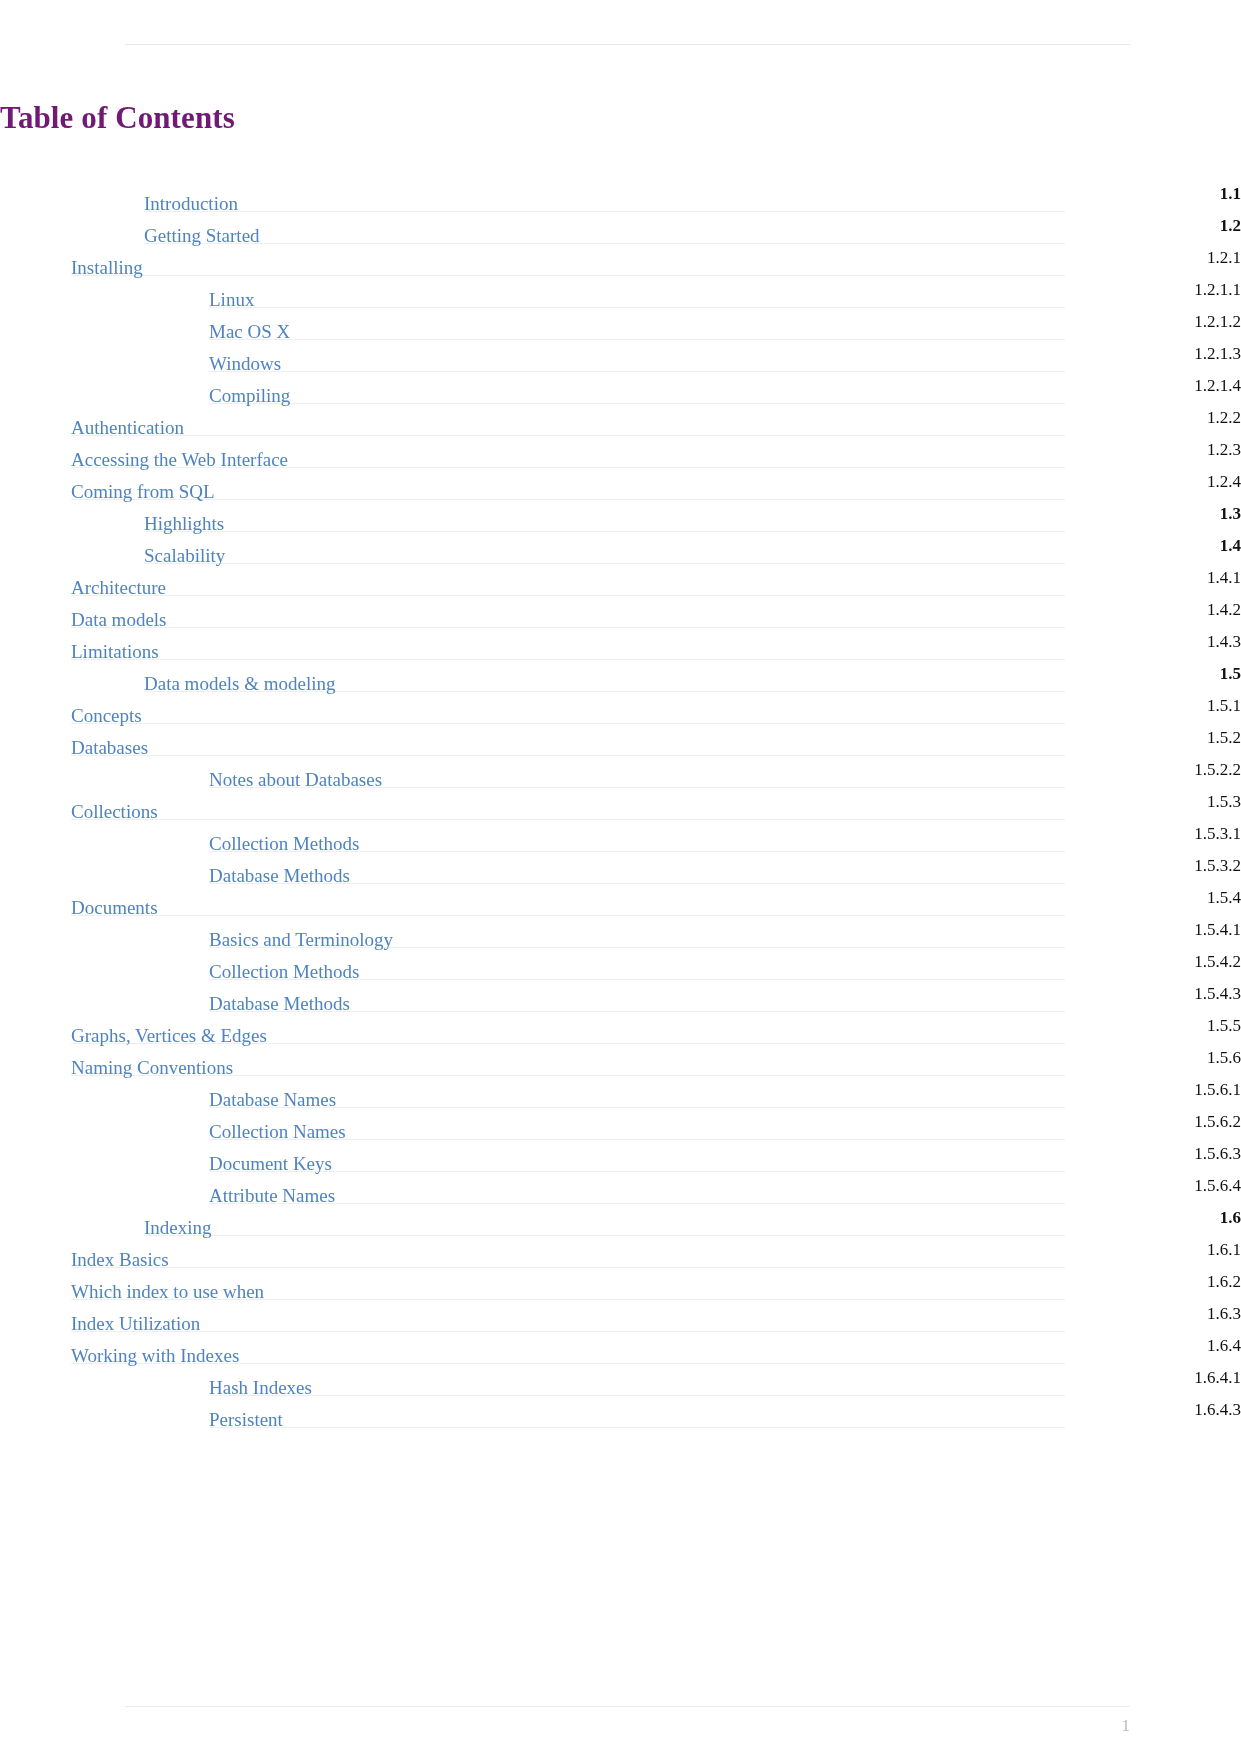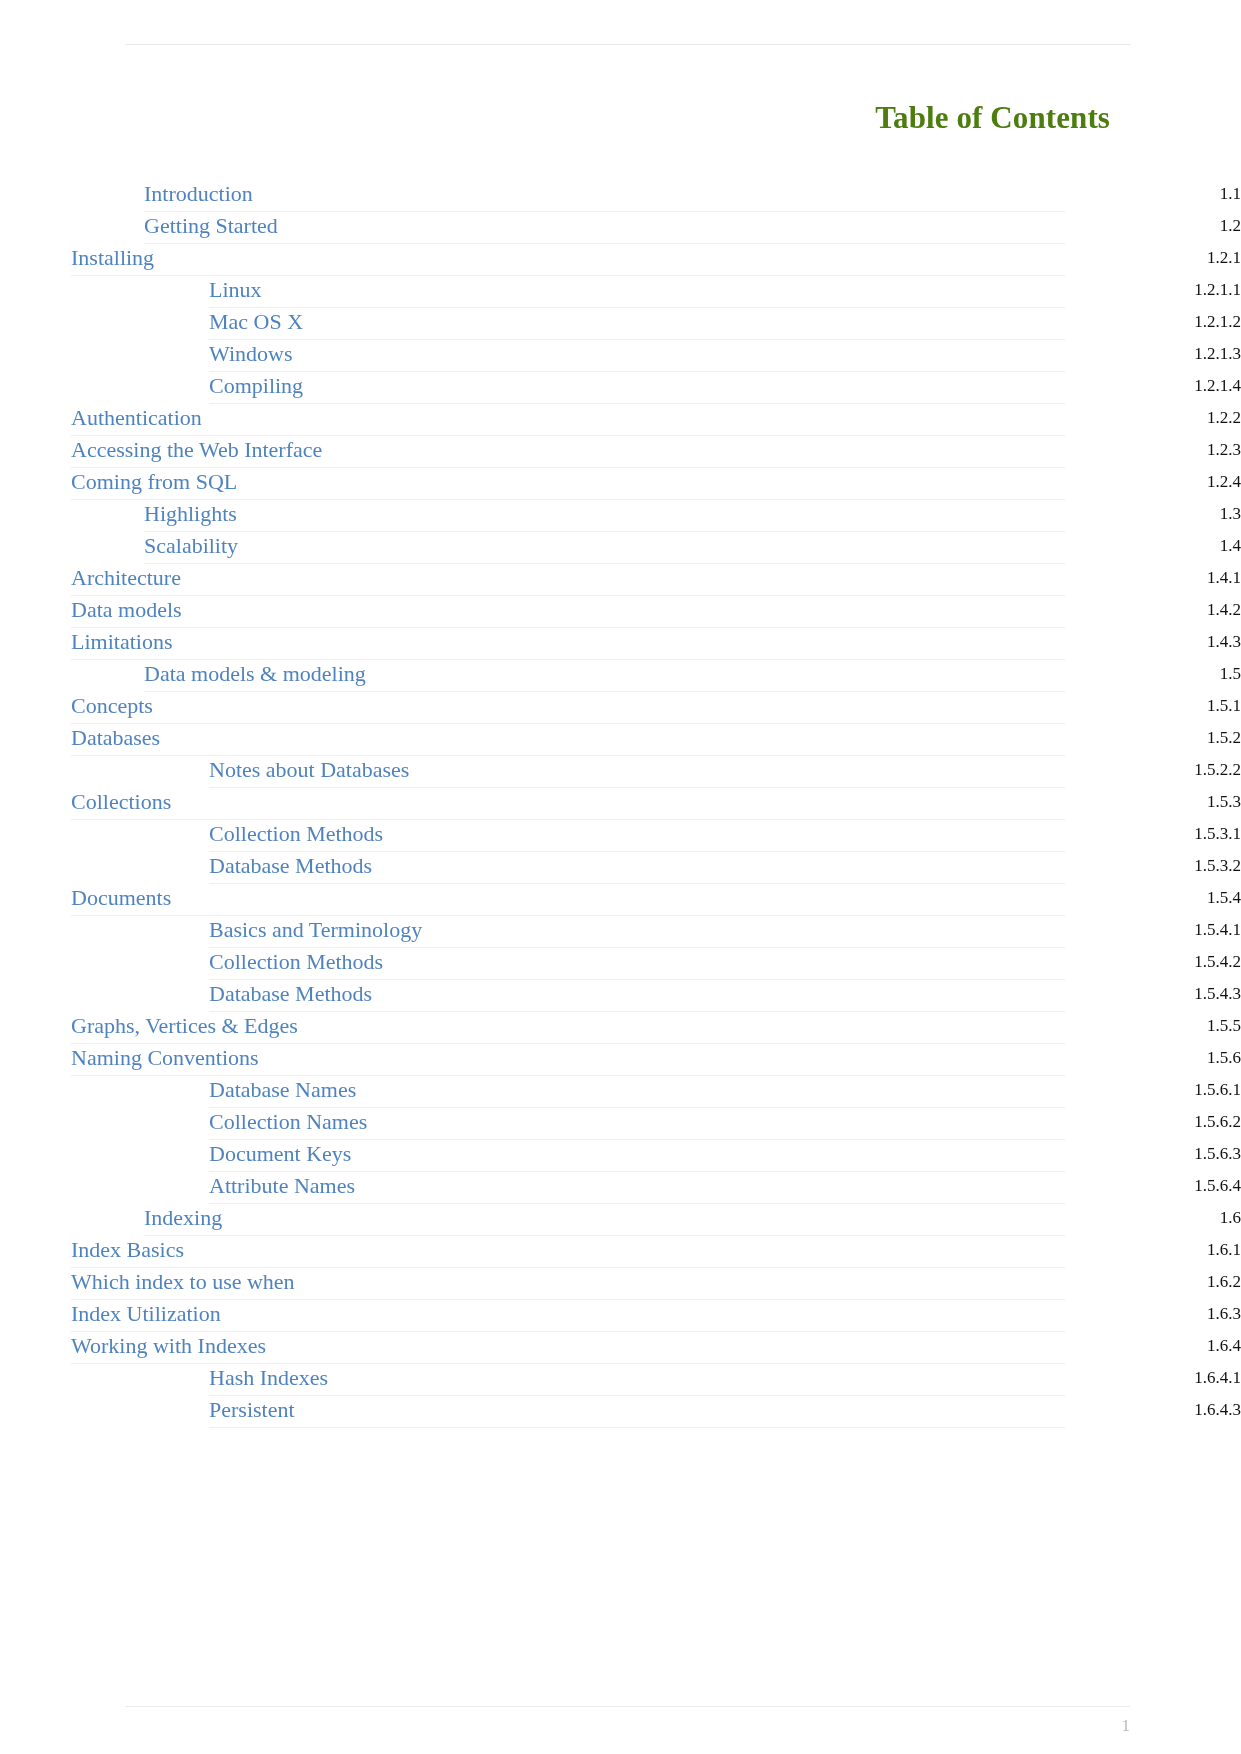--- a/index.html
+++ b/index.html
@@ -51,24 +51,24 @@
     font-family: "Liberation Serif", "DejaVu Serif", serif;
     line-height: 1;
   }
 
   
   .doc-title {
     position: absolute;
     top: 100px;
     left: 0;
     width: 1110px;
-    text-align: right;
+    text-align: left;
     font-size: 31px;
     font-weight: bold;
-    color: #4d7c0f;
+    color: #701a75;
     letter-spacing: 0.1px;
     font-family: "Liberation Serif", "DejaVu Serif", serif;
   }
 
   
   .toc {
     position: absolute;
     top: 180px;
     left: 0;
     width: 1241px;
@@ -81,22 +81,22 @@
   .toc-inner {
     position: relative;
     height: 32px;
     border-bottom: 1px solid #eeeeee;
     box-sizing: border-box;
     margin-right: 176px;
   }
   .toc-label {
     position: absolute;
     left: 0;
-    top: 2px;
-    font-size: 22px;
+    top: 12px;
+    font-size: 19px;
     color: #4f83c0;
     white-space: nowrap;
     text-decoration: none;
     line-height: 24px;
     font-family: "Liberation Serif", "DejaVu Serif", serif;
   }
   .toc-num {
     position: absolute;
     top: 2px;
     right: 0;
@@ -106,21 +106,21 @@
     color: #111111;
     line-height: 24px;
     font-family: "Liberation Serif", "DejaVu Serif", serif;
   }
 
   
   .lvl-0 .toc-inner { margin-left: 144px; }
   .lvl-1 .toc-inner { margin-left: 71px; }
   .lvl-2 .toc-inner { margin-left: 209px; }
 
-  .lvl-0 .toc-num { right: -176px; }
+  .lvl-0 .toc-num { right: -176px; font-weight: bold; }
   .lvl-1 .toc-num { right: -176px; }
   .lvl-2 .toc-num { right: -176px; text-align: right; }
 </style>
 </head>
 <body>
 
 <div class="page">
 
   <div class="header-rule"></div>
 

